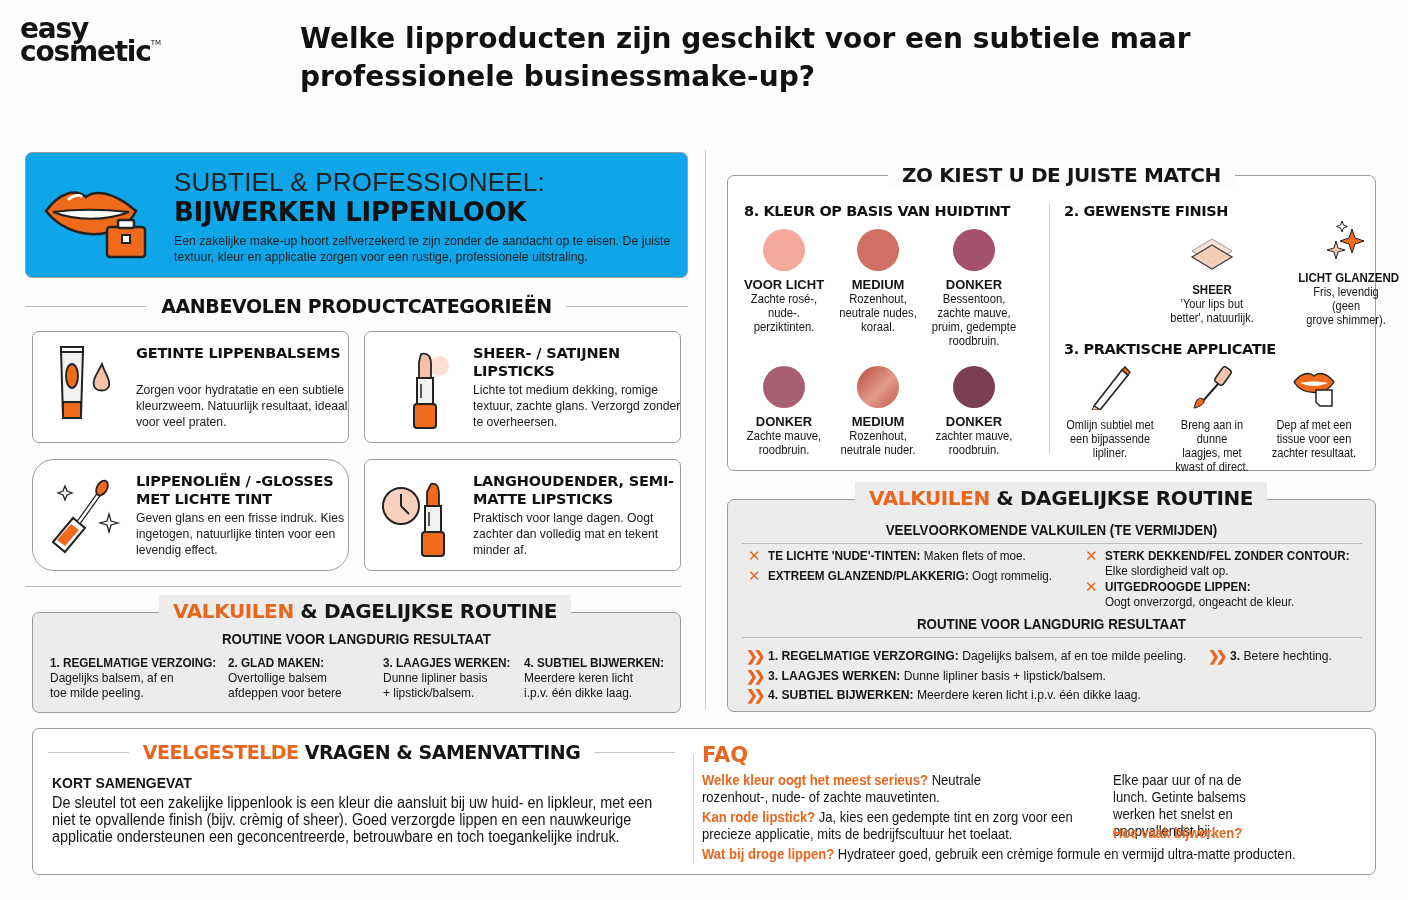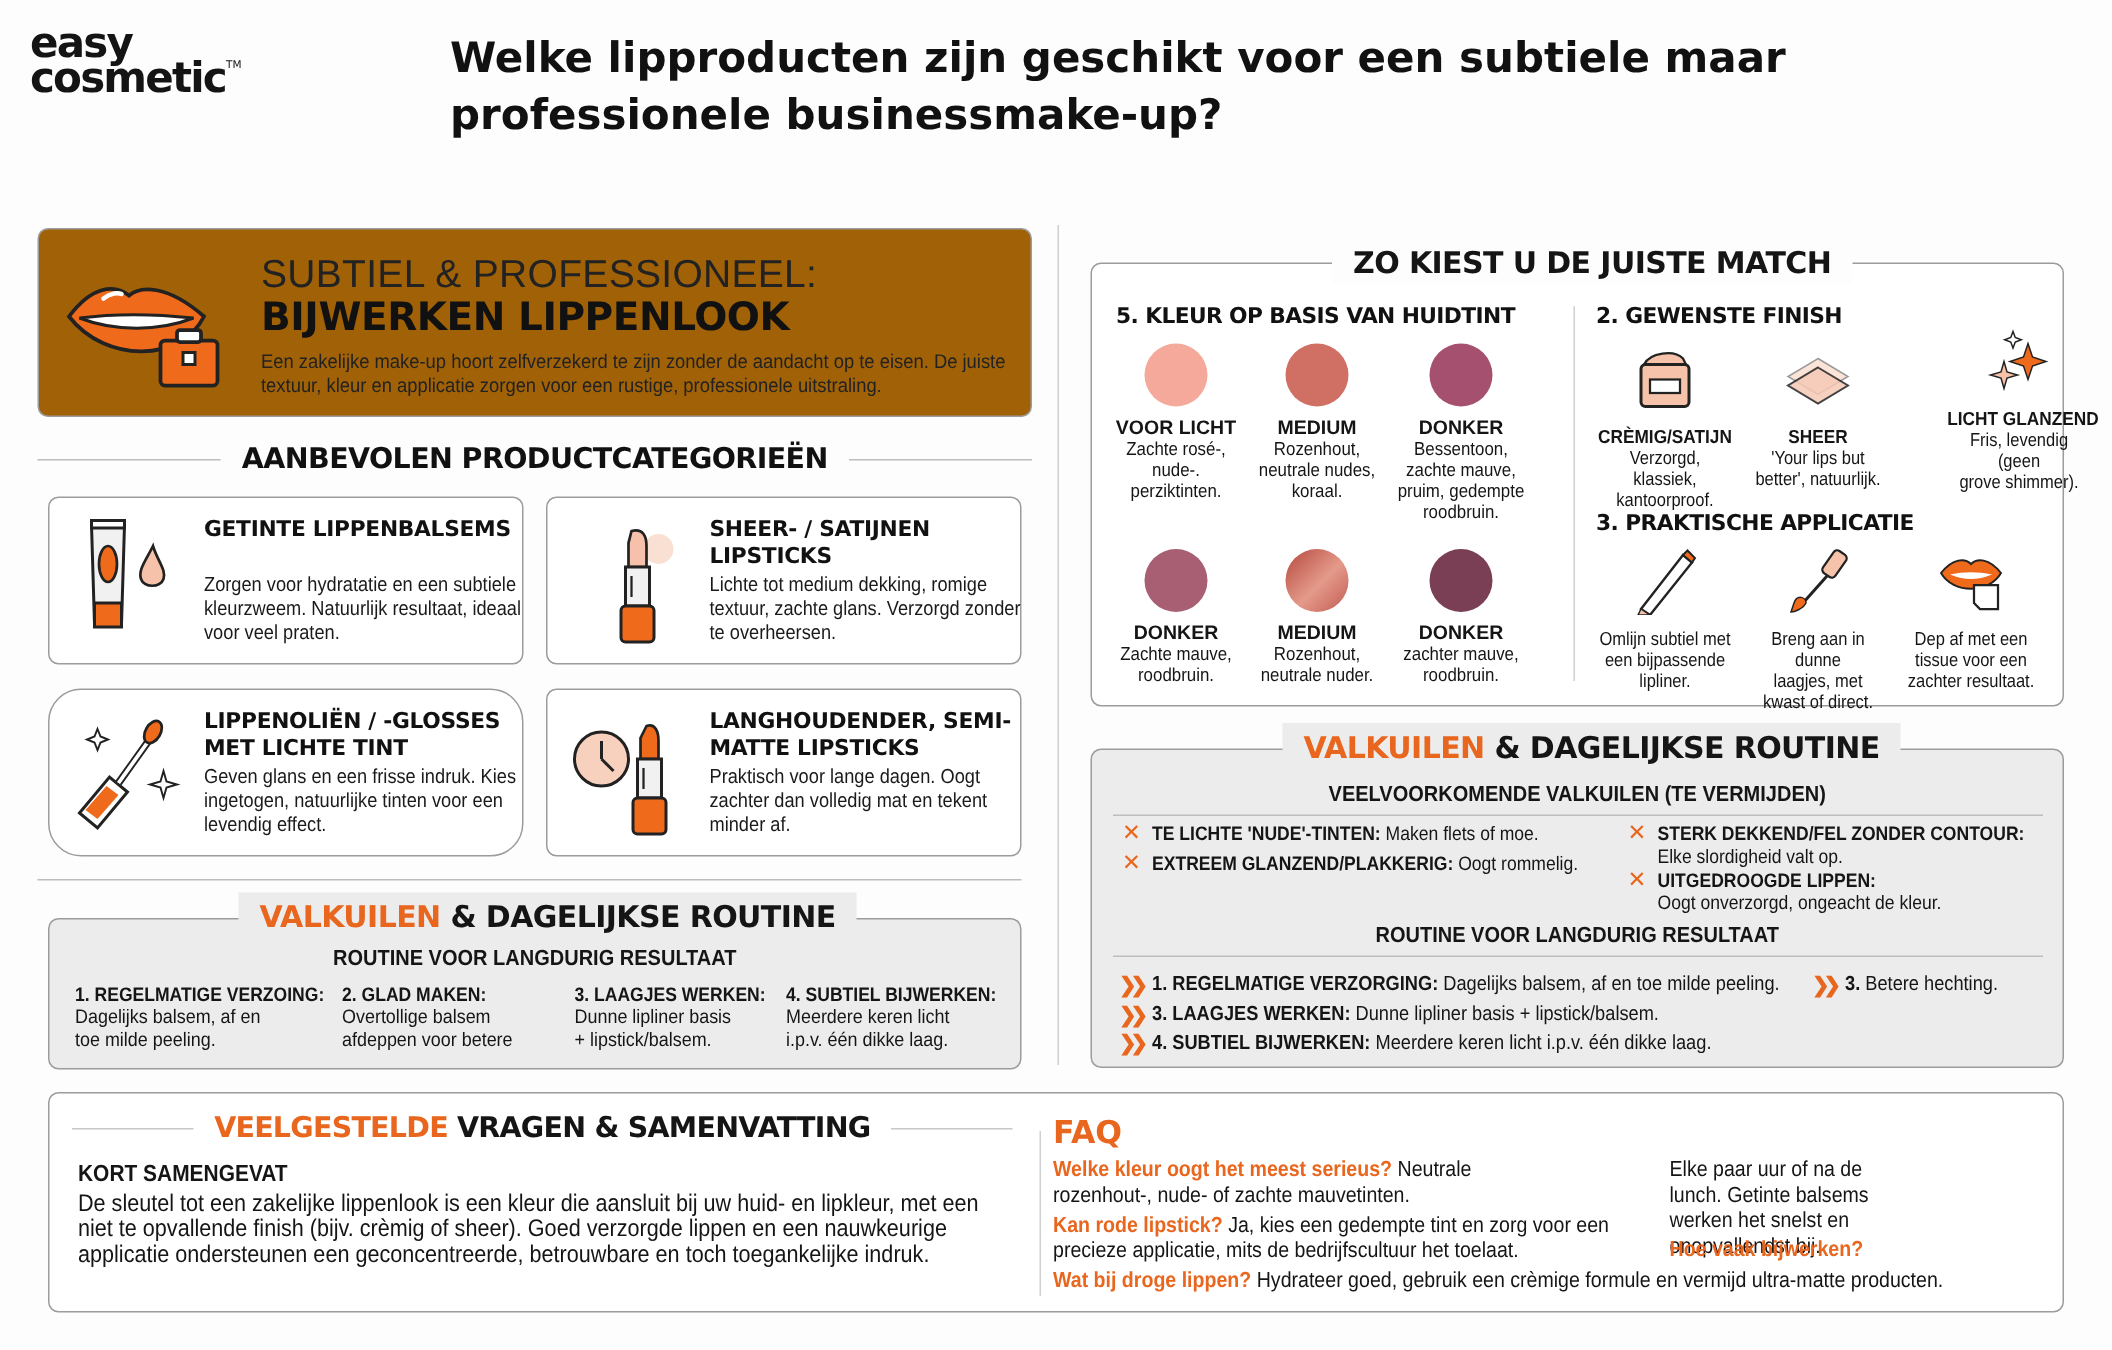--- a/index.html
+++ b/index.html
@@ -8,21 +8,21 @@
 
   .logo { position: absolute; left: 20px; top: 18px; line-height: 0.82; font-weight: 900; font-size: 28px; letter-spacing: -1.2px; color: #141414; font-family: "DejaVu Sans", sans-serif; }
   .logo .tm { font-size: 7px; letter-spacing: 0; vertical-align: top; font-weight: 400; }
   .page-title { position: absolute; left: 300px; top: 20px; width: 900px; font-family: "DejaVu Sans", sans-serif; font-weight: 700; font-size: 28px; line-height: 38px; color: #111; }
 
   .vline { position: absolute; left: 705px; top: 150px; width: 1px; height: 560px; background: #cfcfcf; }
 
   .card { position: absolute; border: 1.5px solid #9c9c9c; border-radius: 7px; background: #fff; }
 
   
-  .hero { left: 25px; top: 152px; width: 663px; height: 126px; background: #a16207; }
+  .hero { left: 25px; top: 152px; width: 663px; height: 126px; background: #0ea5e9; }
   .hero-icon { position: absolute; left: 15px; top: 18px; width: 110px; height: 90px; }
   .hero .line1 { position: absolute; left: 148px; top: 14px; font-size: 26px; font-weight: 400; color: #222; letter-spacing: 0.2px; }
   .hero .line2 { position: absolute; left: 148px; top: 44px; font-size: 26px; font-weight: 900; color: #111; font-family: "DejaVu Sans", sans-serif; letter-spacing: -0.3px; }
   .hero .desc { position: absolute; left: 148px; top: 80px; font-size: 13.2px; line-height: 16px; color: #222; font-family: "Liberation Sans", sans-serif; transform: scaleX(0.93); transform-origin: left; width: 560px; }
 
   .section-heading { position: absolute; left: 25px; top: 292px; width: 663px; height: 28px; display: flex; align-items: center; }
   .section-heading .rule { flex: 1; height: 1px; background: #bdbdbd; }
   .section-heading .txt { padding: 0 14px; font-size: 19px; font-weight: 700; color: #111; font-family: "DejaVu Sans", sans-serif; letter-spacing: -0.4px; }
 
   .prod { width: 317px; height: 112px; }
@@ -184,21 +184,21 @@
     <div class="step" style="width:150px">
         <b>4. SUBTIEL BIJWERKEN:</b>
         <span>Meerdere keren licht
 i.p.v. één dikke laag.</span>
       </div>
   </div>
 </div>
 
 <div class="card match">
   <div class="tab-title">ZO KIEST U DE JUISTE MATCH</div>
-  <div class="h" style="left:16px;top:27px;">5. KLEUR OP BASIS VAN HUIDTINT</div>
+  <div class="h" style="left:16px;top:27px;">8. KLEUR OP BASIS VAN HUIDTINT</div>
   <div class="divv"></div>
 
   <div class="swatch" style="left:6px;top:53px;">
       <div class="dot" style="background:#f4a99a"></div>
       <div class="lbl">VOOR LICHT</div>
       <div class="d">Zachte rosé-,
 nude-.
 perziktinten.</div>
     </div>
   <div class="swatch" style="left:100px;top:53px;">
@@ -229,29 +229,20 @@
 neutrale nuder.</div>
     </div>
   <div class="swatch" style="left:196px;top:190px;">
       <div class="dot" style="background:#7a3e55"></div>
       <div class="lbl">DONKER</div>
       <div class="d">zachter mauve,
 roodbruin.</div>
     </div>
 
   <div class="h" style="left:336px;top:27px;">2. GEWENSTE FINISH</div>
-  <div class="fin" style="left:330px;top:55px;">
-    <svg class="ic" viewBox="0 0 48 44">
-        <path d="M10 12 C14 4 30 2 36 8 L38 12 Z" fill="#f6c3aa" stroke="#222" stroke-width="1.5"></path>
-        <rect x="8" y="12" width="32" height="28" rx="3" fill="#f6c3aa" stroke="#222" stroke-width="2"></rect>
-        <rect x="14" y="22" width="20" height="9" fill="#fff" stroke="#222" stroke-width="1.5"></rect>
-      </svg>
-    <div class="lbl">CRÈMIG/SATIJN</div><div class="d">Verzorgd, klassiek,
-kantoorproof.</div>
-  </div>
   <div class="fin" style="left:432px;top:55px;">
     <svg class="ic" viewBox="0 0 48 44">
         <path d="M24 8 L44 20 L24 32 L4 20 Z" fill="#fbe3d8" stroke="#999" stroke-width="1"></path>
         <path d="M24 14 L44 26 L24 38 L4 26 Z" fill="#f6c9b5" stroke="#222" stroke-width="1.3" opacity="0.85"></path>
       </svg>
     <div class="lbl">SHEER</div><div class="d">'Your lips but
 better', natuurlijk.</div>
   </div>
   <div class="fin" style="left:534px;top:43px;margin-left:32px;">
     <svg class="ic" viewBox="0 0 48 44">

